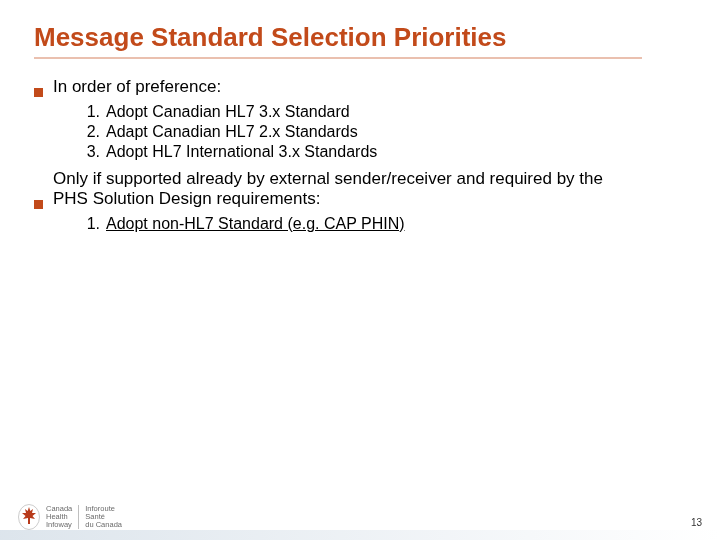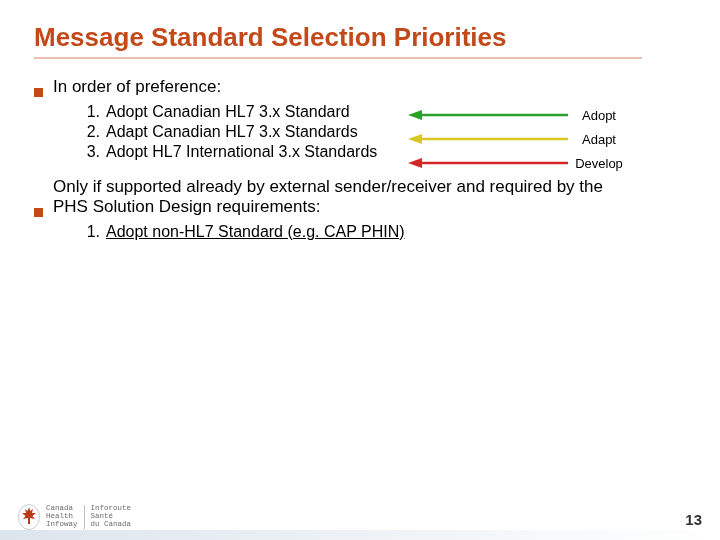--- a/index.html
+++ b/index.html
@@ -55,21 +55,21 @@
     margin-top: 5px;
     margin-right: 8px;
     flex: 0 0 auto;
   }
   .lead {
     font-size: 17px;
   }
   .ol {
     list-style: none;
     padding: 0;
-    margin: 4px 0 16px 46px;
+    margin: 4px 0 8px 46px;
     font-size: 16px;
   }
   .ol li {
     margin: 2px 0;
   }
   .ol .num {
     display: inline-block;
     width: 20px;
     text-align: right;
     margin-right: 6px;
@@ -131,32 +131,31 @@
     bottom: 0;
     width: 720px;
     height: 10px;
     background: linear-gradient(to right, #9db4c9 0%, #ffffff 100%);
     opacity: 0.35;
   }
   .page-num {
     position: absolute;
     right: 18px;
     bottom: 12px;
-    font-size: 15px;
-    font-weight: bold;
+    font-size: 10px;
+    font-weight: normal;
     color: #333;
   }
   .logo {
     position: absolute;
     left: 18px;
     bottom: 10px;
     display: flex;
     align-items: center;
     gap: 6px;
-    font-family: Liberation Mono, monospace;
   }
   .logo-text {
     font-size: 7.5px;
     line-height: 1.05;
     color: #6b6b6b;
   }
   .logo-col {
     display: inline-block;
   }
 </style>
@@ -171,47 +170,24 @@
   <div class="content">
 
     <div class="bullet-row">
       <div class="sq"></div>
       <div class="lead">In order of preference:</div>
     </div>
 
     <div style="position:relative;">
       <ol class="ol">
         <li><span class="num">1.</span><span>Adopt Canadian HL7 3.x Standard</span></li>
-        <li><span class="num">2.</span><span>Adapt Canadian HL7 3.x Standards</span></li>
+        <li><span class="num">2.</span><span>Adapt Canadian HL7 2.x Standards</span></li>
         <li><span class="num">3.</span><span>Adopt HL7 International 3.x Standards</span></li>
       </ol>
 
-      <div class="arrows">
-        <div class="arrow-row">
-          <svg class="arrow-svg" width="160" height="14" viewBox="0 0 160 14">
-            <line x1="12" y1="7" x2="160" y2="7" stroke-width="2.5" stroke="#2aa12a"></line>
-            <polygon points="0,7 14,2 14,12" fill="#2aa12a"></polygon>
-          </svg>
-          <div class="arrow-label">Adopt</div>
-        </div>
-        <div class="arrow-row">
-          <svg class="arrow-svg" width="160" height="14" viewBox="0 0 160 14">
-            <line x1="12" y1="7" x2="160" y2="7" stroke-width="2.5" stroke="#d8c81f"></line>
-            <polygon points="0,7 14,2 14,12" fill="#d8c81f"></polygon>
-          </svg>
-          <div class="arrow-label">Adapt</div>
-        </div>
-        <div class="arrow-row">
-          <svg class="arrow-svg" width="160" height="14" viewBox="0 0 160 14">
-            <line x1="12" y1="7" x2="160" y2="7" stroke-width="2.5" stroke="#d62728"></line>
-            <polygon points="0,7 14,2 14,12" fill="#d62728"></polygon>
-          </svg>
-          <div class="arrow-label">Develop</div>
-        </div>
-      </div>
     </div>
 
 
     <div class="bullet-row">
       <div class="sq"></div>
       <div class="lead" style="max-width:600px;">Only if supported already by external sender/receiver and required by the PHS Solution Design requirements:</div>
     </div>
 
     <ol class="ol2">
       <li><span class="num">1.</span><span>Adopt non-HL7 Standard (e.g. CAP PHIN)</span></li>

